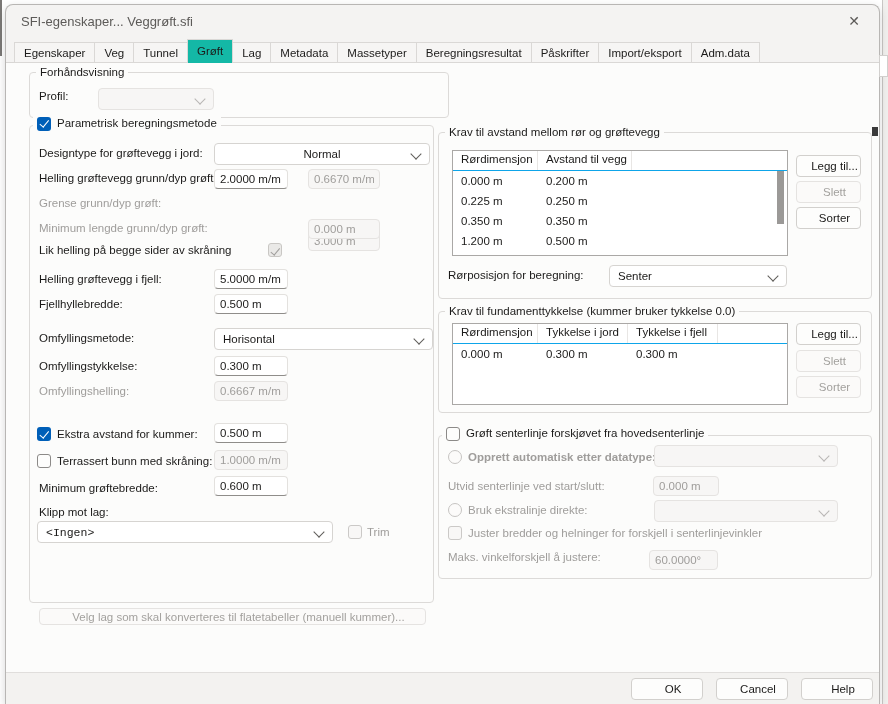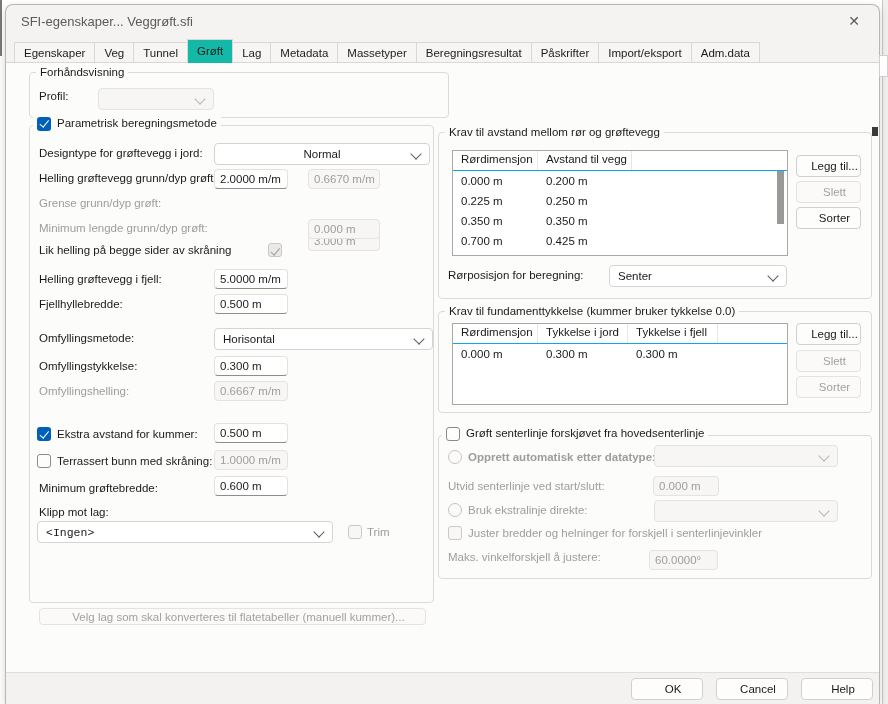--- a/index.html
+++ b/index.html
@@ -186,24 +186,20 @@
     </div>
     <div class="trow">
       <div class="td" style="width:85px;">0.225 m</div>
       <div class="td" style="width:94px;">0.250 m</div>
     </div>
     <div class="trow">
       <div class="td" style="width:85px;">0.350 m</div>
       <div class="td" style="width:94px;">0.350 m</div>
     </div>
     <div class="trow">
-      <div class="td" style="width:85px;">0.700 m</div>
-      <div class="td" style="width:94px;">0.425 m</div>
-    </div>
-    <div class="trow">
       <div class="td" style="width:85px;">1.200 m</div>
       <div class="td" style="width:94px;">0.500 m</div>
     </div>
     <div class="sbthumb" style="left:324px;top:20px;height:53px;"></div>
   </div>
   <div class="btn" style="left:790px;top:150px;width:65px;height:22px;">
     <span>Legg til...</span>
   </div>
   <div class="btn dis" style="left:790px;top:176px;width:65px;height:22px;">
     <span>Slett</span>

